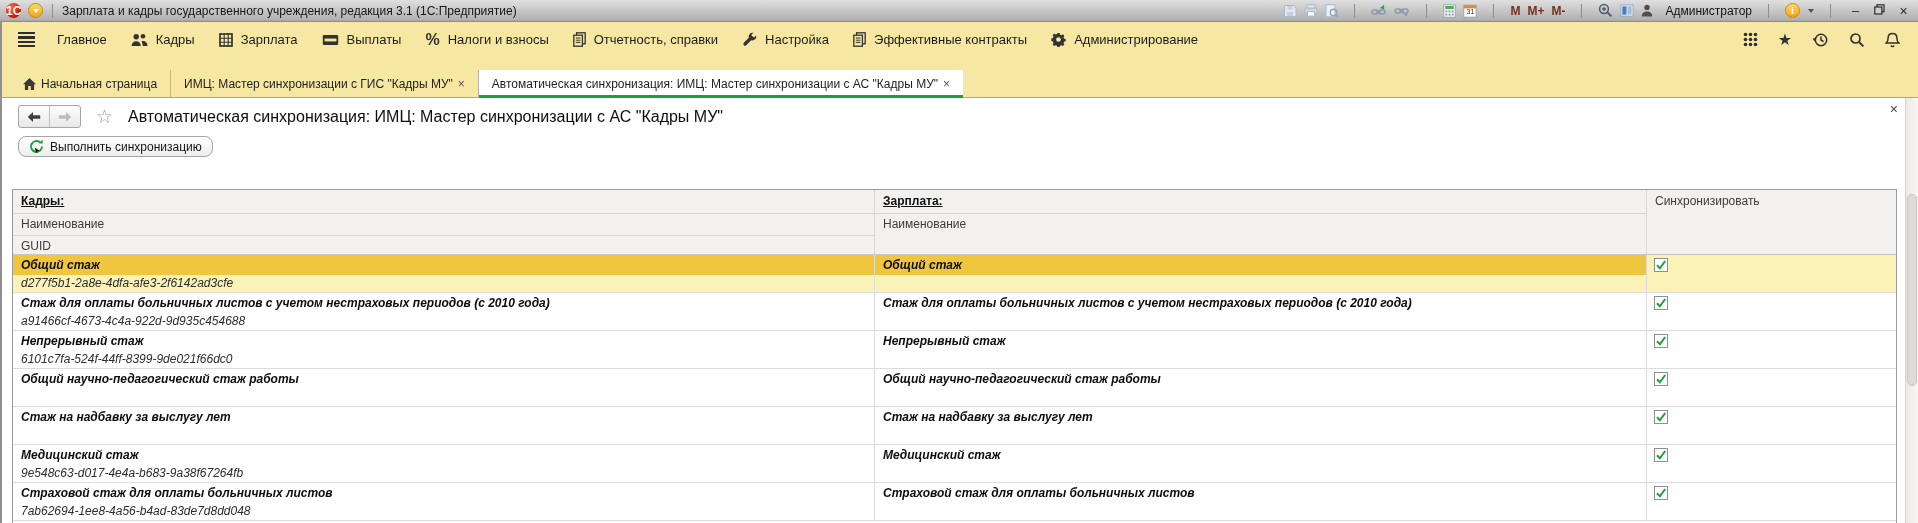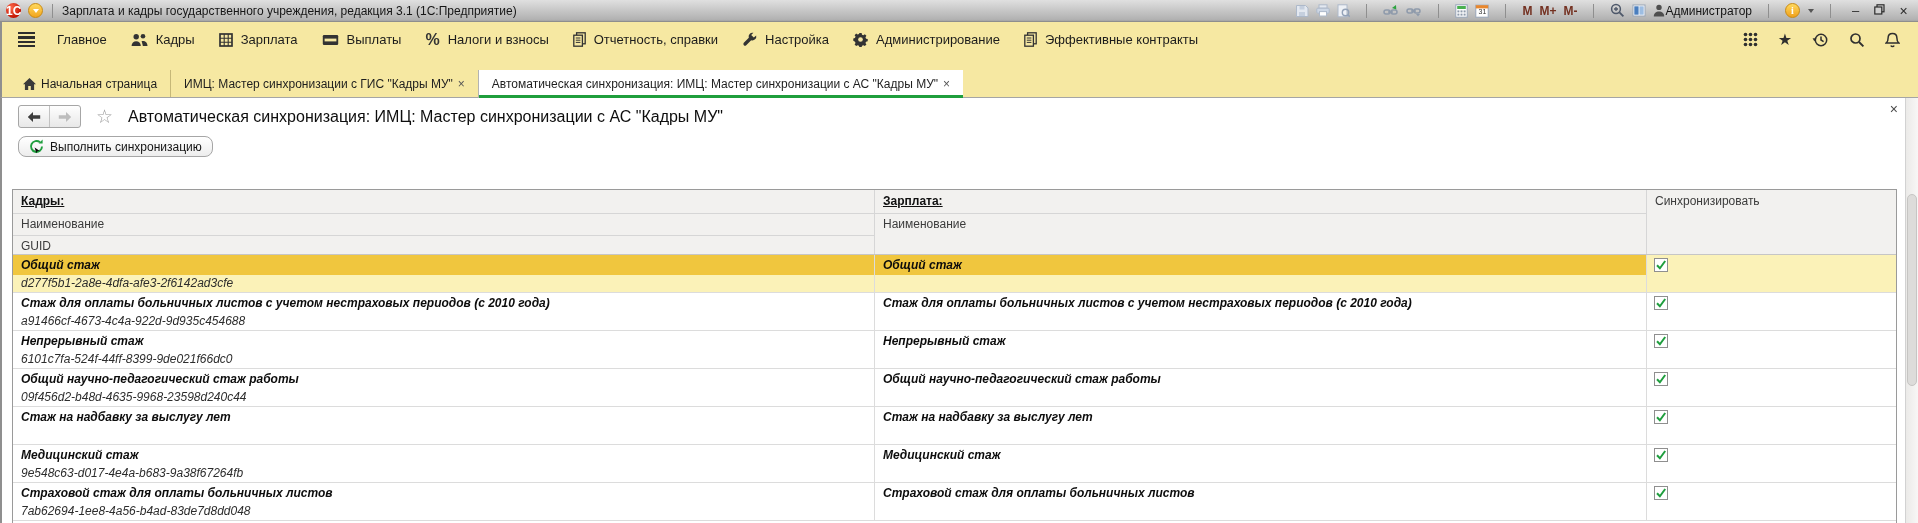--- a/index.html
+++ b/index.html
@@ -12,21 +12,21 @@
   .logo1c{width:15px;height:15px;border-radius:8px;background:radial-gradient(circle at 35% 30%,#ff6a4a,#c41502 70%);
     color:#fff;font-size:12px;font-weight:bold;display:grid;place-items:center;line-height:1;}
   .orangecircle{width:15px;height:15px;border-radius:8px;margin-left:7px;border:1px solid #c98a12;
     background:linear-gradient(#ffd95e,#f2a51e);display:grid;place-items:center;box-sizing:border-box;}
   .orangecircle .ocaret{width:0;height:0;border-left:3px solid transparent;border-right:3px solid transparent;border-top:4px solid #fff;}
   .tbsep{width:1px;height:14px;background:#8f8f8f;margin:0 9px;}
   .tbtitle{font-size:12px;color:#161616;}
   .tbright{margin-left:auto;display:flex;align-items:center;gap:7px;}
   .tbico{height:16px;display:grid;place-items:center;}
   .mbtn{font-size:12px;font-weight:bold;color:#733020;letter-spacing:0;}
-  .tbuser{display:flex;align-items:center;gap:0;font-size:12px;color:#141414;justify-content:space-between;}
+  .tbuser{display:flex;align-items:center;gap:12px;font-size:12px;color:#141414;justify-content:space-between;}
   .infocircle{width:15px;height:15px;border-radius:8px;border:1px solid #c98a12;background:linear-gradient(#ffd95e,#f0a11c);
     color:#fff;font-size:10px;font-weight:bold;display:grid;place-items:center;font-family:"Liberation Serif",serif;box-sizing:border-box;}
   .smallcaret{width:0;height:0;border-left:3px solid transparent;border-right:3px solid transparent;border-top:4px solid #555;margin-left:1px;}
   .winbtn{font-size:13px;color:#2c2c2c;width:17px;text-align:center;line-height:16px;}
 
   
   .menubar{height:35px;background:#f6e8a2;display:flex;align-items:center;padding:0 8px 0 10px;box-sizing:border-box;border-left:2px solid #8f8f8f;}
   .hamb{display:inline-flex;flex-direction:column;gap:2px;margin:0 10px 0 6px;}
   .hamb i{display:block;width:17px;height:2.4px;background:#2e2e2e;}
   .mitem{display:flex;align-items:center;gap:8px;padding:0 12px;height:100%;font-size:13px;color:#1c1c1c;cursor:pointer;white-space:nowrap;}
@@ -241,33 +241,33 @@
         </svg>
       <span>Отчетность, справки</span>
     </div>
     <div class="mitem">
       <svg width="15" height="15" viewBox="0 0 15 15">
           <path d="M14.2 3.6a3.9 3.9 0 0 1-5 4.6l-5 5a1.7 1.7 0 0 1-2.4-2.4l5-5a3.9 3.9 0 0 1 4.6-5L9.2 3l2.6 2.6z" fill="#333"></path>
         </svg>
       <span>Настройка</span>
     </div>
     <div class="mitem">
-      <svg width="15" height="15" viewBox="0 0 16 16">
-          <path fill="#333" d="M6.8 1h2.4l.4 1.8 1.5.6 1.5-1 1.7 1.7-1 1.5.6 1.5 1.8.4v2.4l-1.8.4-.6 1.5 1 1.5-1.7 1.7-1.5-1-1.5.6-.4 1.8H6.8l-.4-1.8-1.5-.6-1.5 1-1.7-1.7 1-1.5-.6-1.5L.3 9.2V6.8l1.8-.4.6-1.5-1-1.5 1.7-1.7 1.5 1 1.5-.6z"></path>
-          <circle cx="8" cy="8" r="2.5" fill="#f6e8a2"></circle>
-        </svg>
-      <span>Администрирование</span>
-    </div>
-    <div class="mitem">
       <svg width="13" height="15">
           <rect x="3.6" y="0.8" width="8.6" height="11" fill="#f6e8a2" stroke="#333" stroke-width="1.3"></rect>
           <rect x="0.8" y="3.2" width="8.6" height="11" fill="#f6e8a2" stroke="#333" stroke-width="1.3"></rect>
           <path d="M2.8 6h4.6M2.8 8.2h4.6M2.8 10.4h4.6" stroke="#333" stroke-width="1"></path>
         </svg>
       <span>Эффективные контракты</span>
+    </div>
+    <div class="mitem">
+      <svg width="15" height="15" viewBox="0 0 16 16">
+          <path fill="#333" d="M6.8 1h2.4l.4 1.8 1.5.6 1.5-1 1.7 1.7-1 1.5.6 1.5 1.8.4v2.4l-1.8.4-.6 1.5 1 1.5-1.7 1.7-1.5-1-1.5.6-.4 1.8H6.8l-.4-1.8-1.5-.6-1.5 1-1.7-1.7 1-1.5-.6-1.5L.3 9.2V6.8l1.8-.4.6-1.5-1-1.5 1.7-1.7 1.5 1 1.5-.6z"></path>
+          <circle cx="8" cy="8" r="2.5" fill="#f6e8a2"></circle>
+        </svg>
+      <span>Администрирование</span>
     </div>
 
     <div class="menuright">
       <svg width="15" height="15">
           <g fill="#2f2f2f">
             <circle cx="2.5" cy="2.5" r="1.8"></circle>
             <circle cx="7.5" cy="2.5" r="1.8"></circle>
             <circle cx="12.5" cy="2.5" r="1.8"></circle>
             <circle cx="2.5" cy="7.5" r="1.8"></circle>
             <circle cx="7.5" cy="7.5" r="1.8"></circle>
@@ -400,21 +400,20 @@
       <svg width="14" height="14">
                 <rect x="0.5" y="0.5" width="13" height="13" fill="#fff" stroke="#8f8f8f"></rect>
                 <path class="chk" d="M3 7.2l2.9 3.1L11.2 3" fill="none" stroke="#1f9e3e" stroke-width="2"></path>
               </svg>
     </div>
   </div>
 
   <div class="trow">
     <div class="tc b">
       <div class="nm">Общий научно-педагогический стаж работы</div>
-      <div class="gd">09f456d2-b48d-4635-9968-23598d240c44</div>
     </div>
     <div class="tc b">
       <div class="nm">Общий научно-педагогический стаж работы</div>
     </div>
     <div class="tc tc3">
       <svg width="14" height="14">
                 <rect x="0.5" y="0.5" width="13" height="13" fill="#fff" stroke="#8f8f8f"></rect>
                 <path class="chk" d="M3 7.2l2.9 3.1L11.2 3" fill="none" stroke="#1f9e3e" stroke-width="2"></path>
               </svg>
     </div>

